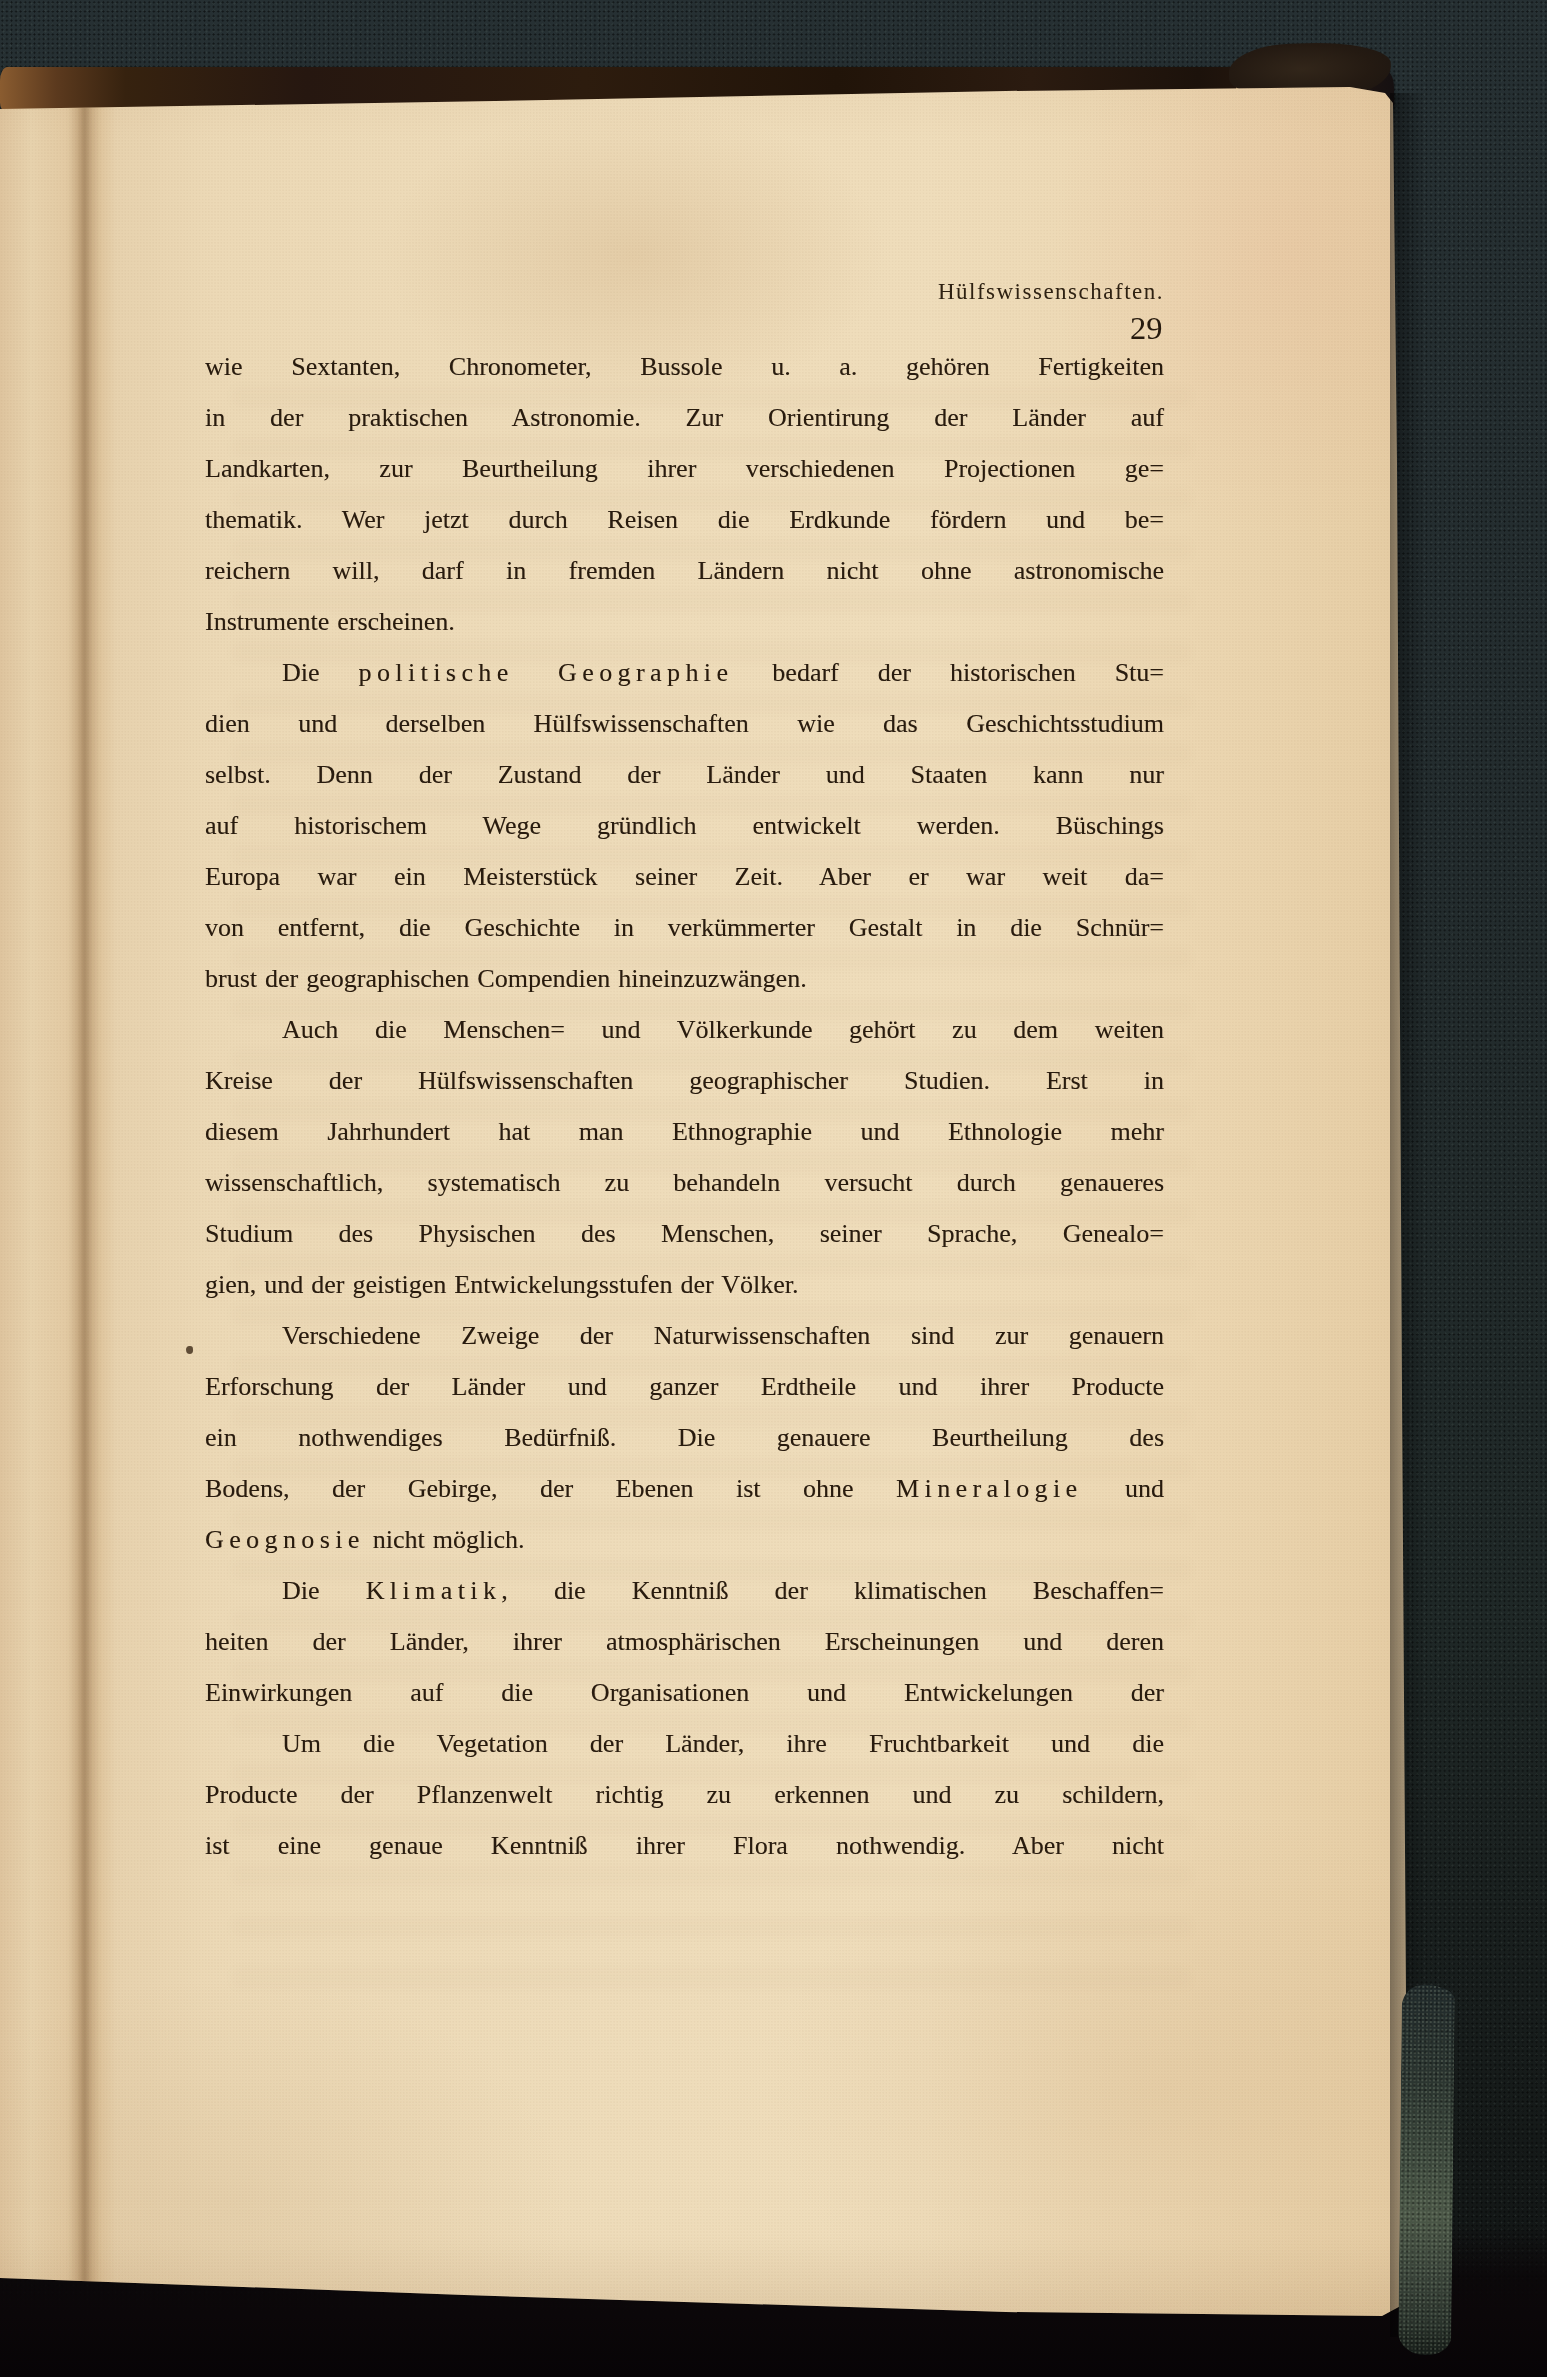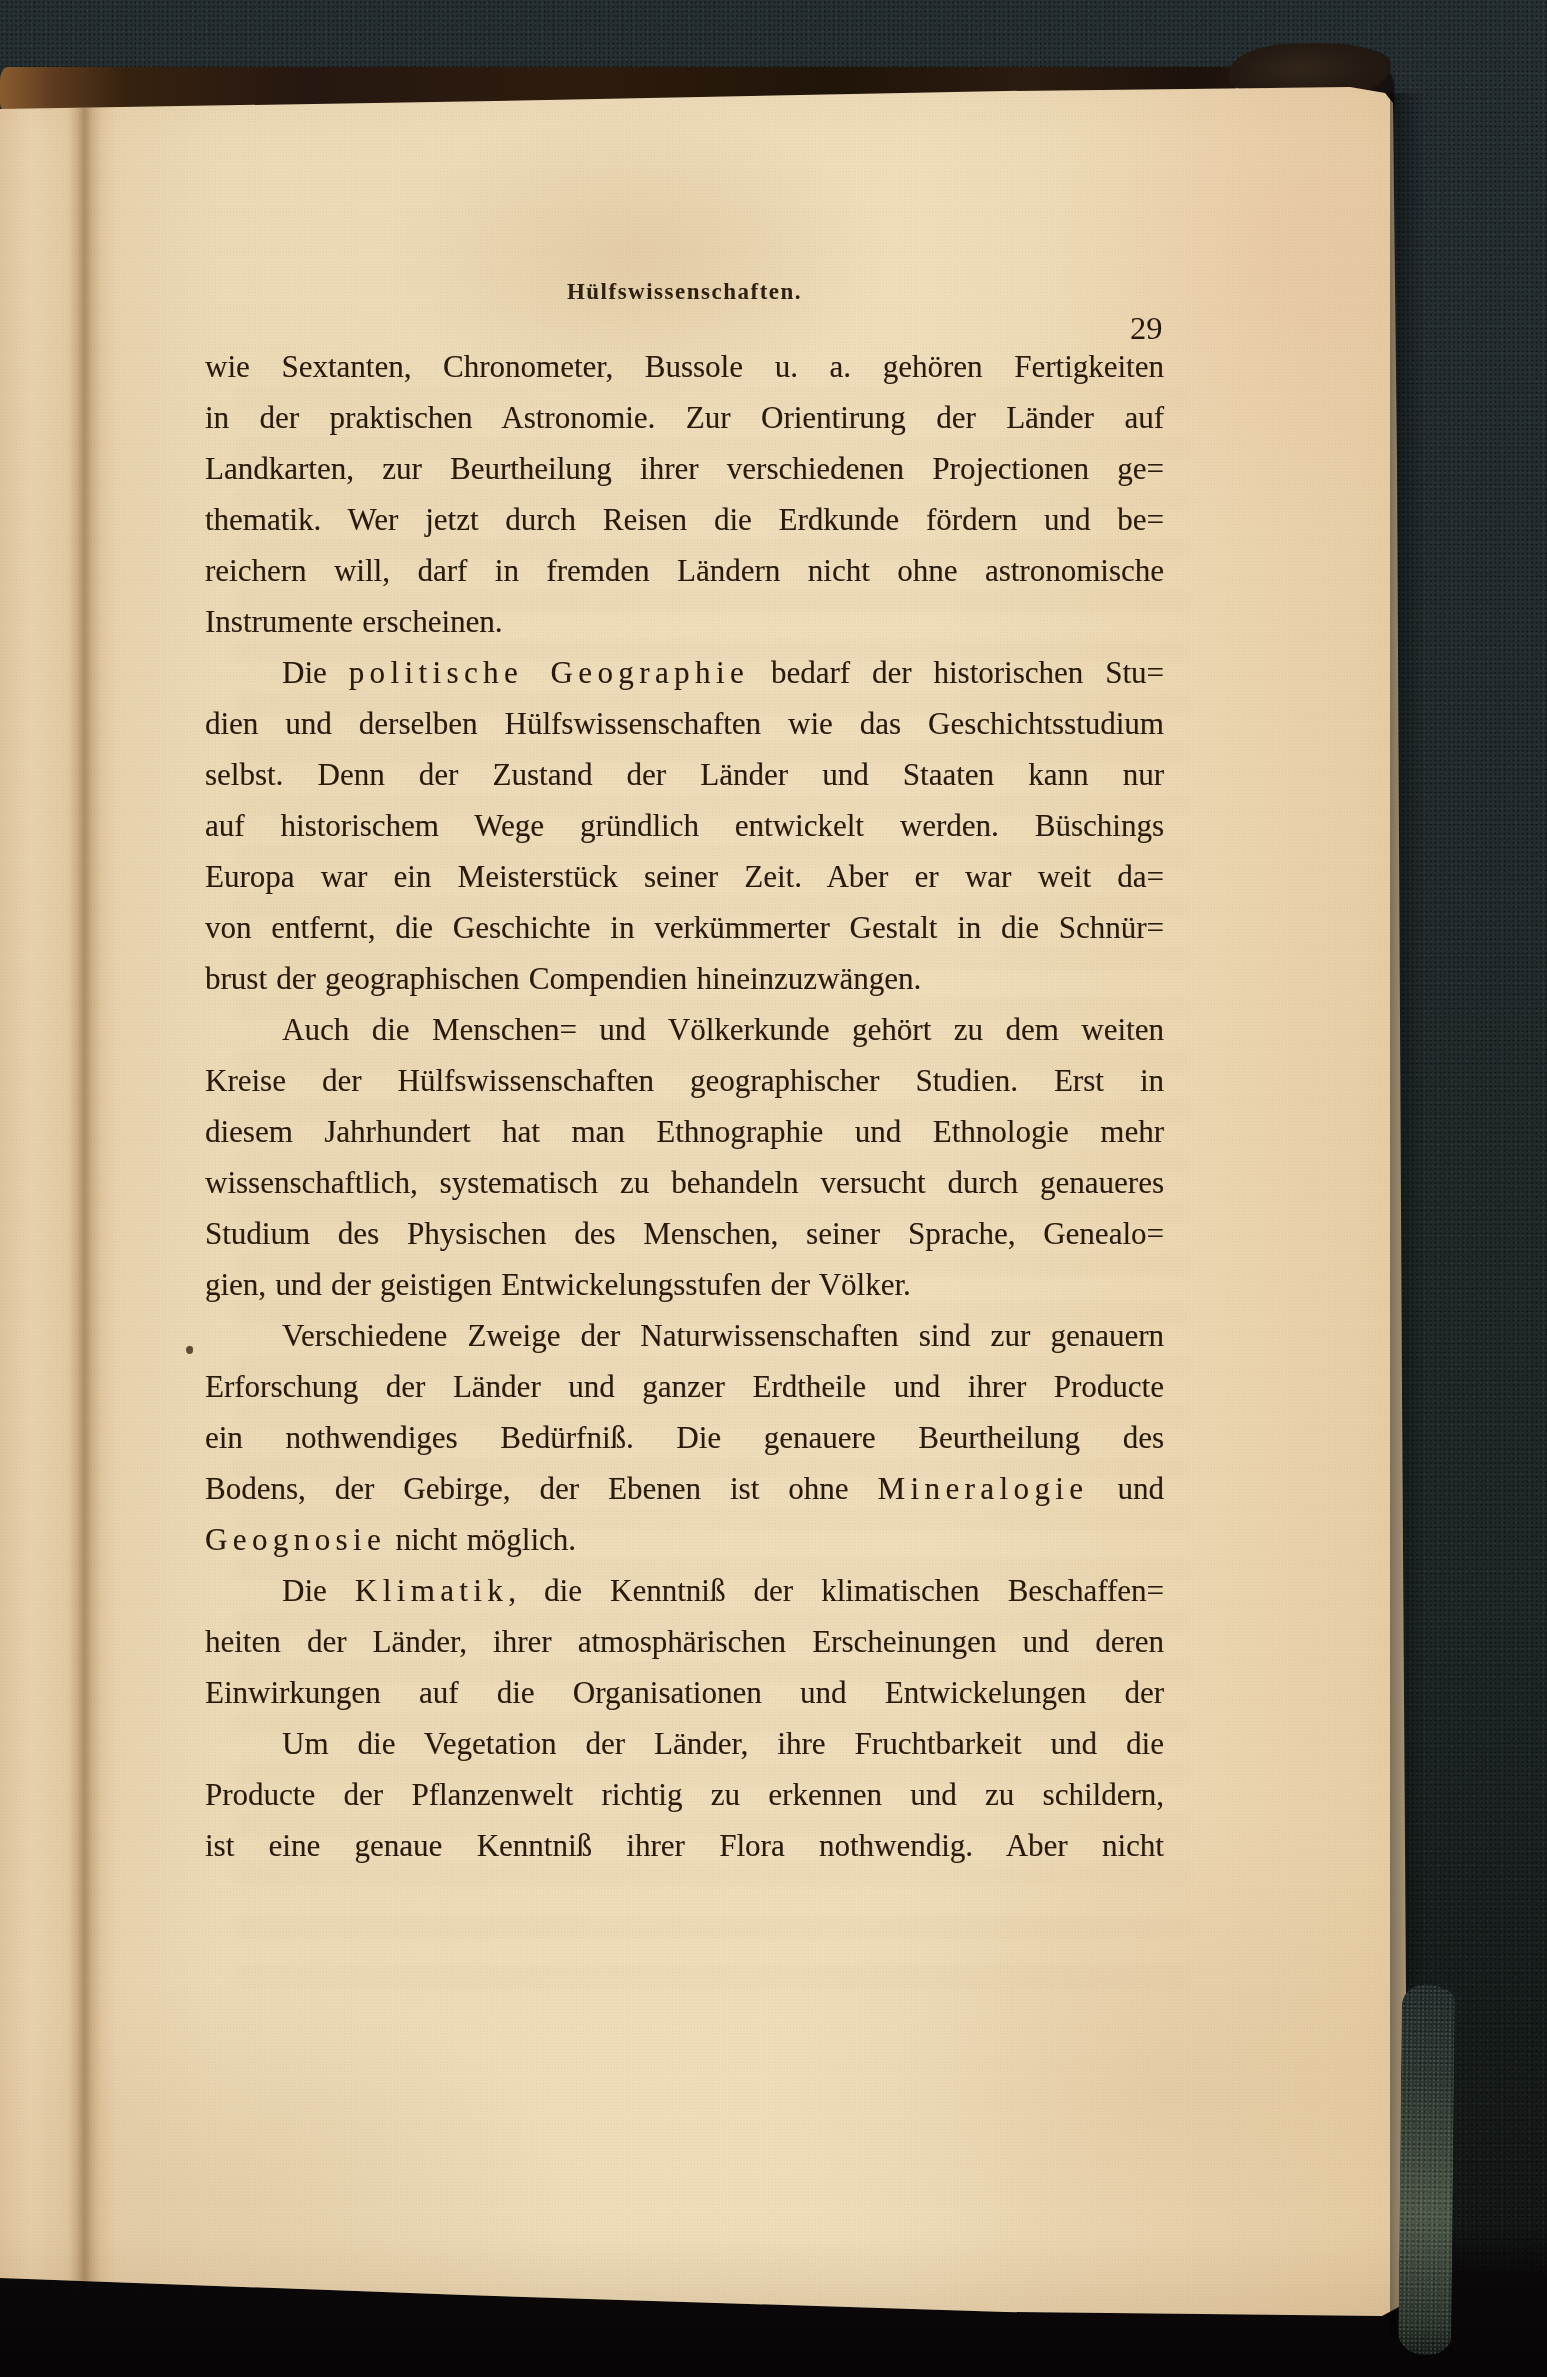--- a/index.html
+++ b/index.html
@@ -62,26 +62,26 @@
     background:repeating-linear-gradient(180deg,rgba(120,88,58,0.06) 0 20px,rgba(0,0,0,0) 20px 51px);
     filter:blur(5.4px);}
   .gutter-crease{position:absolute;left:67px;top:101px;width:34px;height:2182px;
     background:linear-gradient(90deg,rgba(0,0,0,0) 0%,rgba(110,80,50,0.14) 30%,rgba(88,60,34,0.34) 52%,rgba(110,80,50,0.12) 75%,rgba(0,0,0,0) 100%);
     filter:blur(1.2px);}
   .ink-spot{position:absolute;left:186px;top:1346px;width:7px;height:7.7px;border-radius:55% 45% 50% 60%;
     background:#463420;opacity:.85;}
 
   
   .header-row{position:absolute;left:205px;top:279px;width:959px;height:40px;color:#2a1d10;}
-  .header-title{position:absolute;left:0;right:0;text-align:center;
-    font-size:23px;letter-spacing:1.5px;color:#2e2112;font-weight:bold;}
+  .header-title{position:absolute;left:0;right:0;text-align:right;
+    font-size:23px;letter-spacing:1.5px;color:#2e2112;}
   .page-number{position:absolute;right:1.5px;top:-6.2px;font-size:32.5px;color:#261a0e;margin-top:37px;}
 
   .textblock{position:absolute;left:205px;top:341px;width:959px;color:#281b0e;
-    font-size:31px;text-shadow:0.3px 0.4px 0 rgba(48,30,14,0.35);}
+    font-size:26px;text-shadow:0.3px 0.4px 0 rgba(48,30,14,0.35);}
   .line{height:51px;line-height:51px;text-align:justify;text-align-last:justify;
     word-spacing:1.5px;white-space:normal;overflow:visible;}
   .line.para-end{text-align-last:left;}
   .line.indent{padding-left:77px;}
   .sperr{letter-spacing:5.4px;}
 </style>
 </head>
 <body>
 
 <div class="backdrop"></div>

